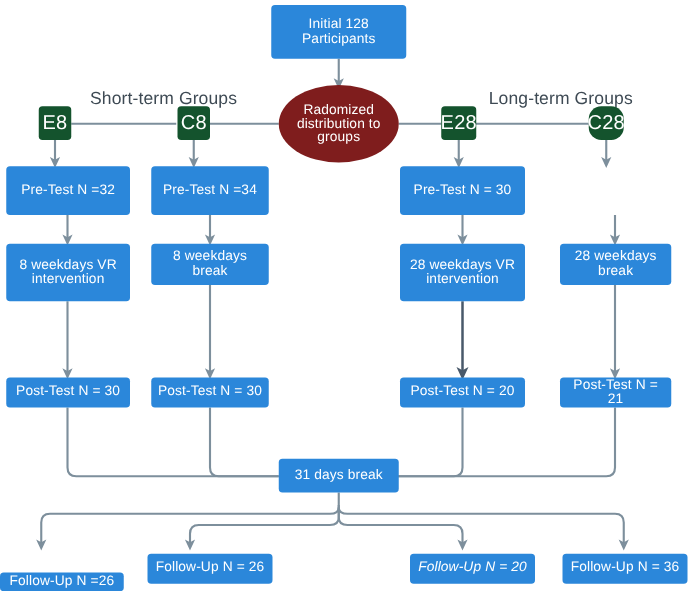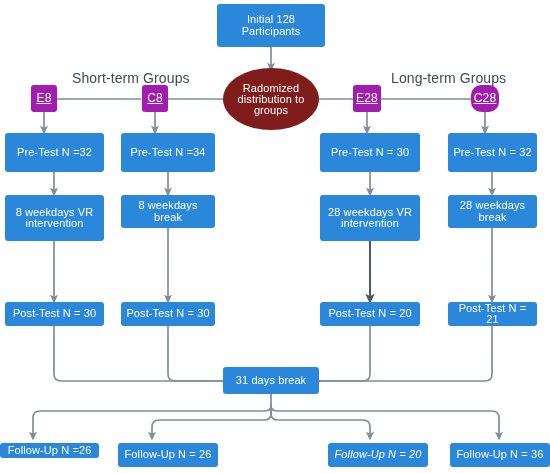--- a/index.html
+++ b/index.html
@@ -42,26 +42,25 @@
     line-height: 11.5px;
     letter-spacing: 0.1px;
     padding: 2px 3px;
   }
   .node.ellipse {
     border-radius: 50%;
     background: #7f1d1d;
     line-height: 11px;
   }
   .node.group {
-    background: #a21caf;
+    background: #14532d;
     border-radius: 3px;
-    font-size: 12px;
+    font-size: 16px;
     color: #ffffff;
     letter-spacing: 0.2px;
-    text-decoration: underline;
   }
   .plain-label {
     position: absolute;
     color: #3e4a54;
     font-size: 14px;
     letter-spacing: 0.1px;
     white-space: nowrap;
     text-align: center;
   }
 </style>
@@ -142,21 +141,20 @@
   <div class="plain-label" style="left:391px; top:70px; width:110px;">Long-term Groups</div>
 
   <div class="node group" style="left:31px; top:85px; width:26px; height:27px;">E8</div>
   <div class="node group" style="left:142px; top:85px; width:26px; height:27px;">C8</div>
   <div class="node group" style="left:353px; top:85px; width:28px; height:27px;">E28</div>
   <div class="node group" style="left:471px; top:85px; width:28px; height:27px;border-radius:10px;">C28</div>
 
   <div class="node" style="left:5px; top:133px; width:99px; height:39px;">Pre-Test N =32</div>
   <div class="node" style="left:121px; top:133px; width:94px; height:39px;">Pre-Test N =34</div>
   <div class="node" style="left:320px; top:133px; width:100px; height:39px;">Pre-Test N = 30</div>
-  <div class="node" style="left:448px; top:133px; width:89px; height:39px;">Pre-Test N = 32</div>
 
   <div class="node" style="left:5px; top:195px; width:99px; height:46px;">
     <div>
       <div>8 weekdays VR</div>
       <div>intervention</div>
     </div>
   </div>
   <div class="node" style="left:121px; top:195px; width:94px; height:33px;">8 weekdays break</div>
   <div class="node" style="left:320px; top:195px; width:100px; height:46px;">
     <div>
@@ -166,18 +164,18 @@
   </div>
   <div class="node" style="left:448px; top:195px; width:89px; height:33px;">28 weekdays break</div>
 
   <div class="node" style="left:5px; top:302px; width:99px; height:24px;">Post-Test N = 30</div>
   <div class="node" style="left:121px; top:302px; width:94px; height:24px;">Post-Test N = 30</div>
   <div class="node" style="left:320px; top:302px; width:100px; height:24px;">Post-Test N = 20</div>
   <div class="node" style="left:448px; top:302px; width:89px; height:24px;">Post-Test N = 21</div>
 
   <div class="node" style="left:223px; top:367px; width:96px; height:27px;">31 days break</div>
 
-  <div class="node" style="left:0px; top:443px; width:99px; height:15px;">Follow-Up N =26</div>
+  <div class="node" style="left:0px; top:458px; width:99px; height:15px;">Follow-Up N =26</div>
   <div class="node" style="left:118px; top:443px; width:100px; height:24px;">Follow-Up N = 26</div>
   <div class="node" style="left:328px; top:443px; width:100px; height:24px;font-style:italic;">Follow-Up N = 20</div>
   <div class="node" style="left:450px; top:443px; width:100px; height:24px;">Follow-Up N = 36</div>
 
 </div>
 
 </body></html>

